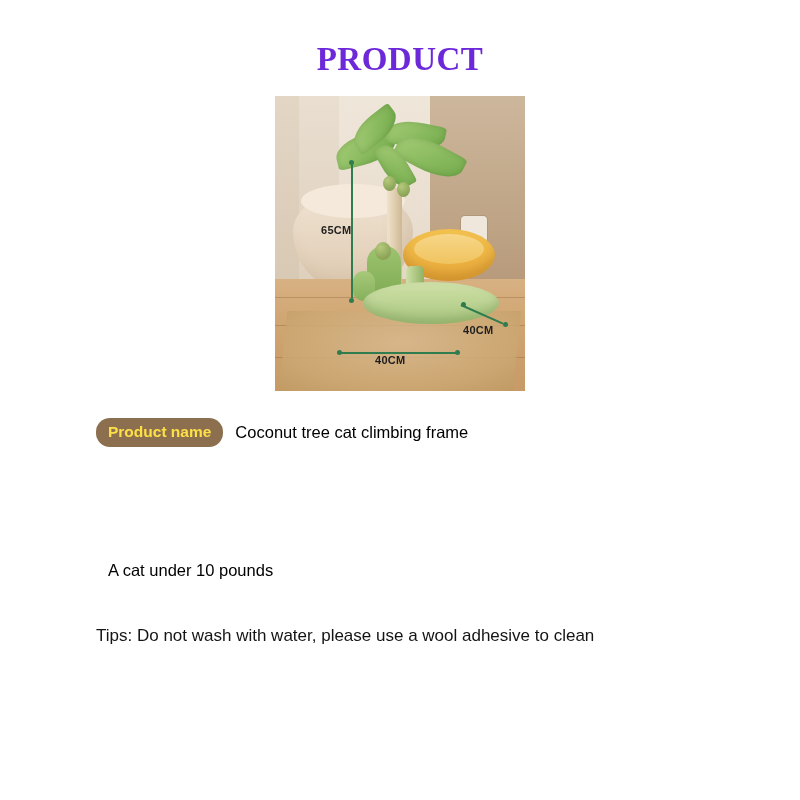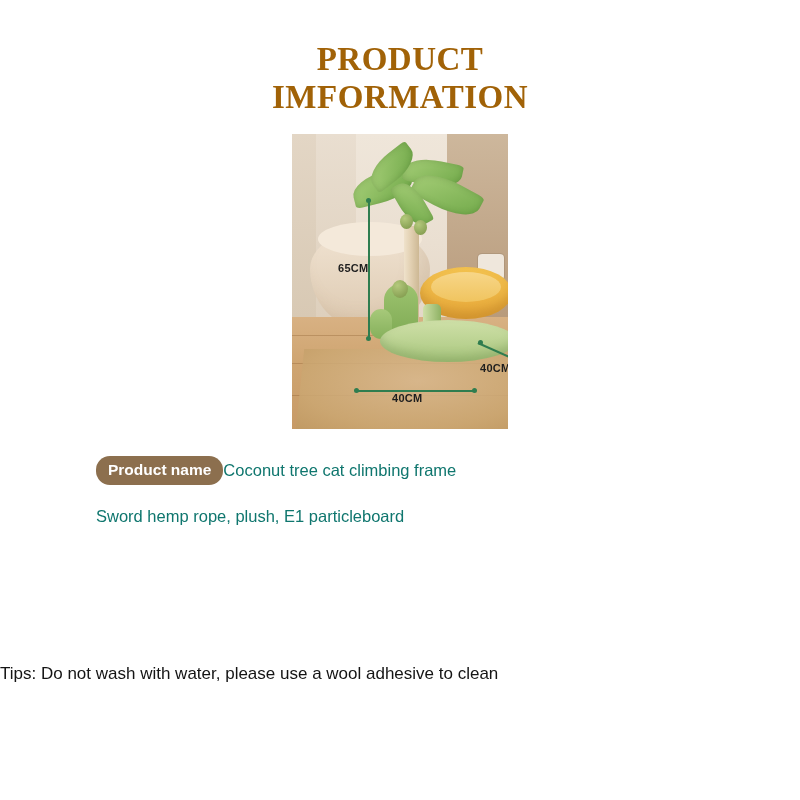--- a/index.html
+++ b/index.html
@@ -23,27 +23,27 @@
   
   .title-block {
     text-align: center;
     padding-top: 40px;
   }
   .title-line {
     font-family: "Liberation Serif", serif;
     font-weight: bold;
     font-size: 33px;
     letter-spacing: 0.5px;
-    color: #a16207;
+    color: #6d28d9;
     line-height: 38px;
   }
 
   
   .photo-wrap {
-    width: 216px;
+    width: 250px;
     height: 295px;
     margin: 18px auto 0 auto;
     position: relative;
     overflow: hidden;
     background: #e8d9c5;
   }
   
   .scene {
     position: absolute;
     inset: 0;
@@ -205,51 +205,52 @@
     margin-top: 18px;
     padding-left: 96px;
   }
   .spec-row {
     display: flex;
     align-items: center;
     height: 46px;
   }
   .pill {
     background: #8c6f4e;
-    color: #ffffff;
+    color: #fde047;
     border-radius: 14px;
     font-size: 15.5px;
     font-weight: bold;
     padding: 5px 12px 6px 12px;
     white-space: nowrap;
     line-height: 18px;
   }
   .spec-value {
     font-size: 16.5px;
-    color: #0f766e;
+    color: #000000;
+    margin-left: 12px;
     white-space: nowrap;
   }
 
   
   .tips {
     margin-top: 28px;
+    padding-left: 96px;
     padding-right: 90px;
     font-size: 17px;
     color: #141414;
     line-height: 29px;
   }
 </style>
 </head>
 <body>
 
 <div class="page">
 
   <div class="title-block">
     <div class="title-line">PRODUCT</div>
-    <div class="title-line">IMFORMATION</div>
   </div>
 
   <div class="photo-wrap">
     <div class="scene">
       <div class="wall"></div>
       <div class="wall-panel"></div>
       <div class="wall-panel3"></div>
       <div class="wall-panel2"></div>
       <div class="pouf"></div>
       <div class="pouf-top"></div>
@@ -294,23 +295,23 @@
     <div class="dim-line" style="left:64px; top:256px; width:118px; height:1.5px;"></div>
     <div class="dim-label" style="left:100px; top:258px;">40CM</div>
   </div>
 
   <div class="specs">
     <div class="spec-row">
       <div class="pill">Product name</div>
       <div class="spec-value">Coconut tree cat climbing frame</div>
     </div>
     <div class="spec-row">
-      <div class="spec-value">Sword hemp rope, plush, E1 particleboard</div>
     </div>
     <div class="spec-row">
     </div>
     <div class="spec-row">
+      <div class="spec-value">A cat under 10 pounds</div>
     </div>
   </div>
 
   <div class="tips">Tips: Do not wash with water, please use a wool adhesive to clean</div>
 
 </div>
 
 </body></html>

